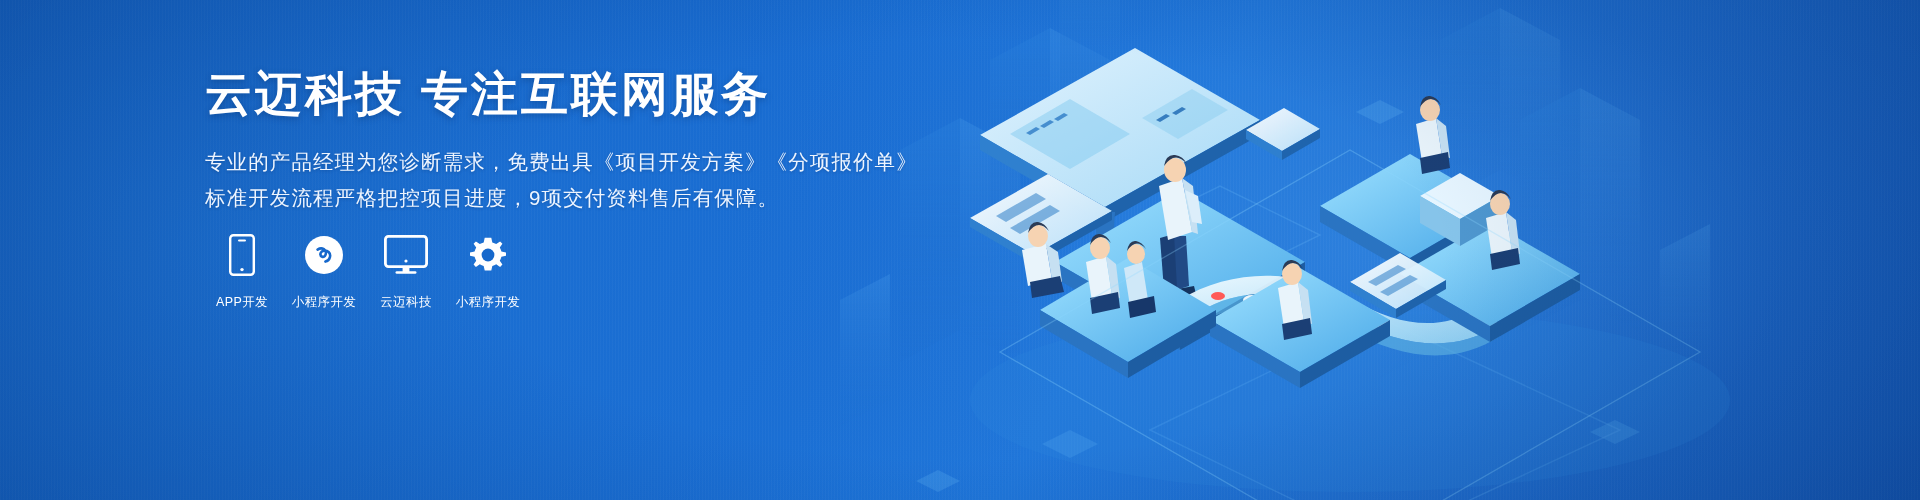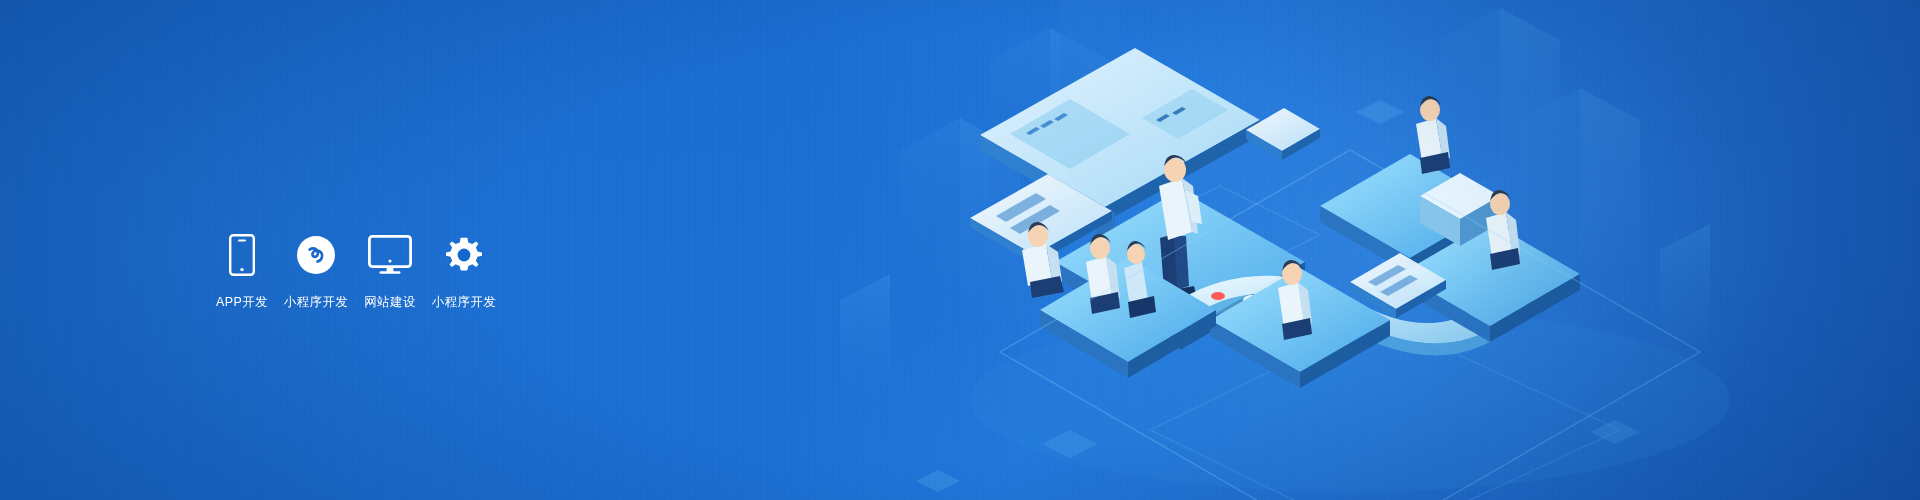--- a/index.html
+++ b/index.html
@@ -37,21 +37,21 @@
   .sub{margin-top:22px;}
   .sub-line{
     font-size:20.5px;color:#eef5ff;line-height:1.75;
     letter-spacing:1.1px;white-space:nowrap;
     text-shadow:0 1px 3px rgba(6,40,92,0.30);
   }
 
   
   .services{position:absolute;left:205px;top:232px;display:flex;align-items:flex-start;}
   .svc{display:flex;flex-direction:column;align-items:center;width:74px;margin-right:0px;}
-  .svc + .svc{margin-left:0;}
+  .svc + .svc{margin-left:8px;}
   .svc-ico{height:46px;display:flex;align-items:center;justify-content:center;margin-bottom:16px;}
   .svc-ico svg{display:block;}
   .svc-label{font-size:12.5px;color:#ffffff;letter-spacing:.4px;white-space:nowrap;}
 
   
   .art{position:absolute;left:880px;top:0;width:1040px;height:500px;}
 </style>
 </head>
 <body>
 
@@ -278,20 +278,27 @@
       </g>
     </g>
 
     <g stroke="#8fd6ff" stroke-width="1.3" fill="none" opacity=".30">
       <polygon points="120,352 470,150 820,352 470,554"></polygon>
     </g>
   </svg>
 
   <div class="vign"></div>
 
+  <div class="copy">
+    <h1 class="headline">云迈科技 专注互联网服务</h1>
+    <div class="sub">
+      <div class="sub-line">专业的产品经理为您诊断需求，免费出具《项目开发方案》《分项报价单》</div>
+      <div class="sub-line">标准开发流程严格把控项目进度，9项交付资料售后有保障。</div>
+    </div>
+  </div>
 
   <div class="services">
 
     <div class="svc">
       <div class="svc-ico">
         <svg width="26" height="42" viewBox="0 0 26 42" xmlns="http://www.w3.org/2000/svg">
           <rect x="1.2" y="1.2" width="23.6" height="39.6" rx="3.2" ry="3.2" fill="none" stroke="#ffffff" stroke-width="2.4"></rect>
           <rect x="9" y="5.4" width="8" height="2.2" rx="1.1" fill="#ffffff"></rect>
           <circle cx="13" cy="35.6" r="1.7" fill="#ffffff"></circle>
         </svg>
@@ -312,21 +319,21 @@
 
     <div class="svc">
       <div class="svc-ico">
         <svg width="44" height="40" viewBox="0 0 44 40" xmlns="http://www.w3.org/2000/svg">
           <rect x="1.4" y="1.4" width="41.2" height="30.2" rx="3" ry="3" fill="none" stroke="#ffffff" stroke-width="2.8"></rect>
           <circle cx="22" cy="26" r="1.6" fill="#ffffff"></circle>
           <rect x="18.6" y="32.6" width="6.8" height="4.4" fill="#ffffff"></rect>
           <rect x="11.5" y="36.2" width="21" height="2.6" rx="1.3" fill="#ffffff"></rect>
         </svg>
       </div>
-      <div class="svc-label">网站建设</div>
+      <div class="svc-label">云迈科技</div>
     </div>
 
     <div class="svc">
       <div class="svc-ico">
         <svg width="42" height="42" viewBox="0 0 42 42" xmlns="http://www.w3.org/2000/svg">
           <path d="M21 0.8 l3.3 0 l1.0 4.6 a16 16 0 0 1 3.9 1.6 l3.9 -2.6 l2.3 2.3 l-2.6 3.9 a16 16 0 0 1 1.6 3.9 l4.6 1.0 l0 3.3 l-4.6 1.0 a16 16 0 0 1 -1.6 3.9 l2.6 3.9 l-2.3 2.3 l-3.9 -2.6 a16 16 0 0 1 -3.9 1.6 l-1.0 4.6 l-3.3 0 l-3.3 0 l-1.0 -4.6 a16 16 0 0 1 -3.9 -1.6 l-3.9 2.6 l-2.3 -2.3 l2.6 -3.9 a16 16 0 0 1 -1.6 -3.9 l-4.6 -1.0 l0 -3.3 l4.6 -1.0 a16 16 0 0 1 1.6 -3.9 l-2.6 -3.9 l2.3 -2.3 l3.9 2.6 a16 16 0 0 1 3.9 -1.6 l1.0 -4.6 z" transform="translate(0,3)" fill="#ffffff"></path>
           <circle cx="21" cy="21" r="6.4" fill="#1668cc"></circle>
         </svg>
       </div>
       <div class="svc-label">小程序开发</div>

